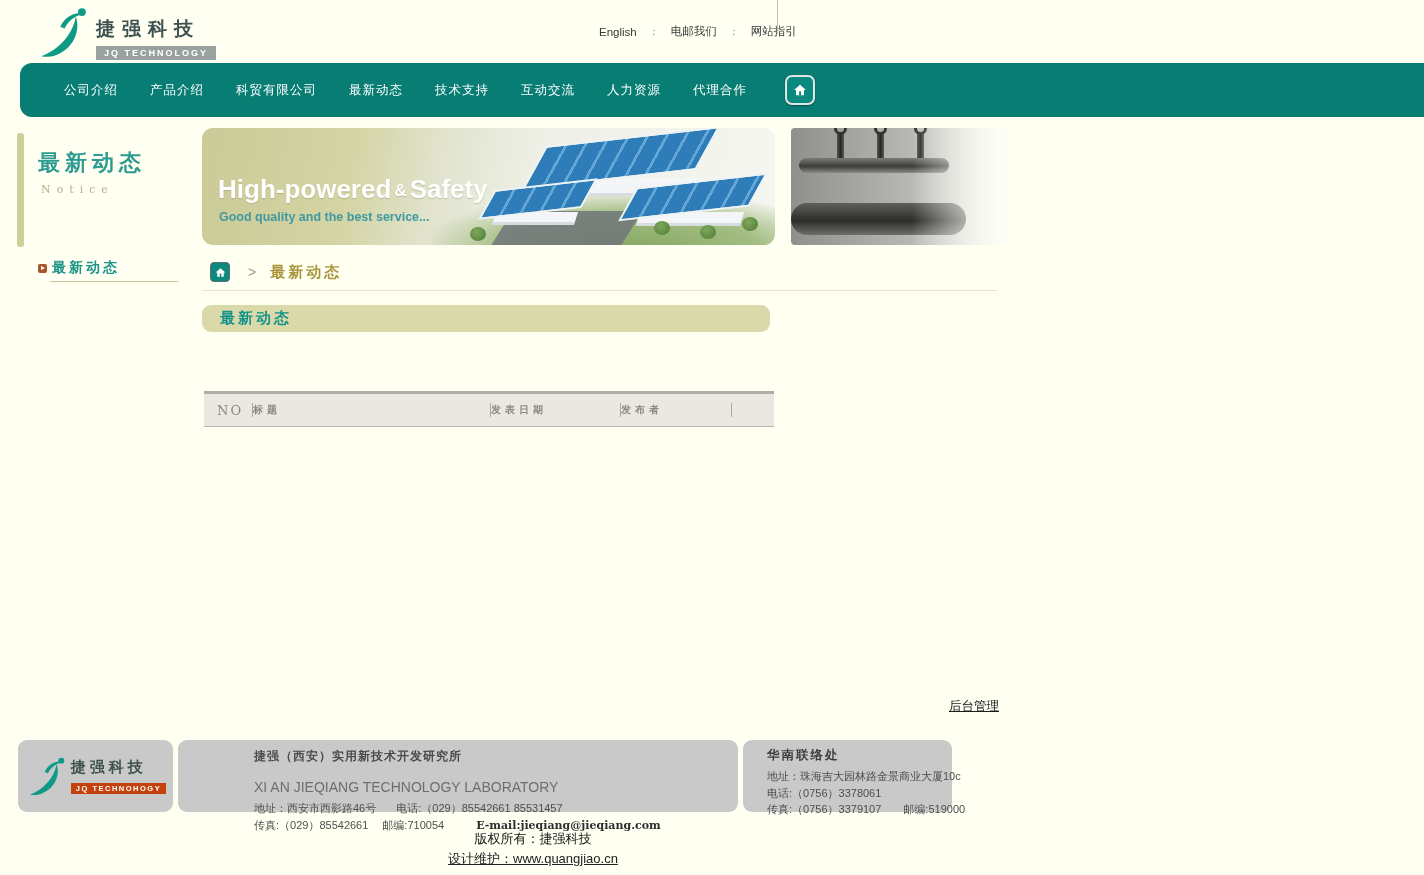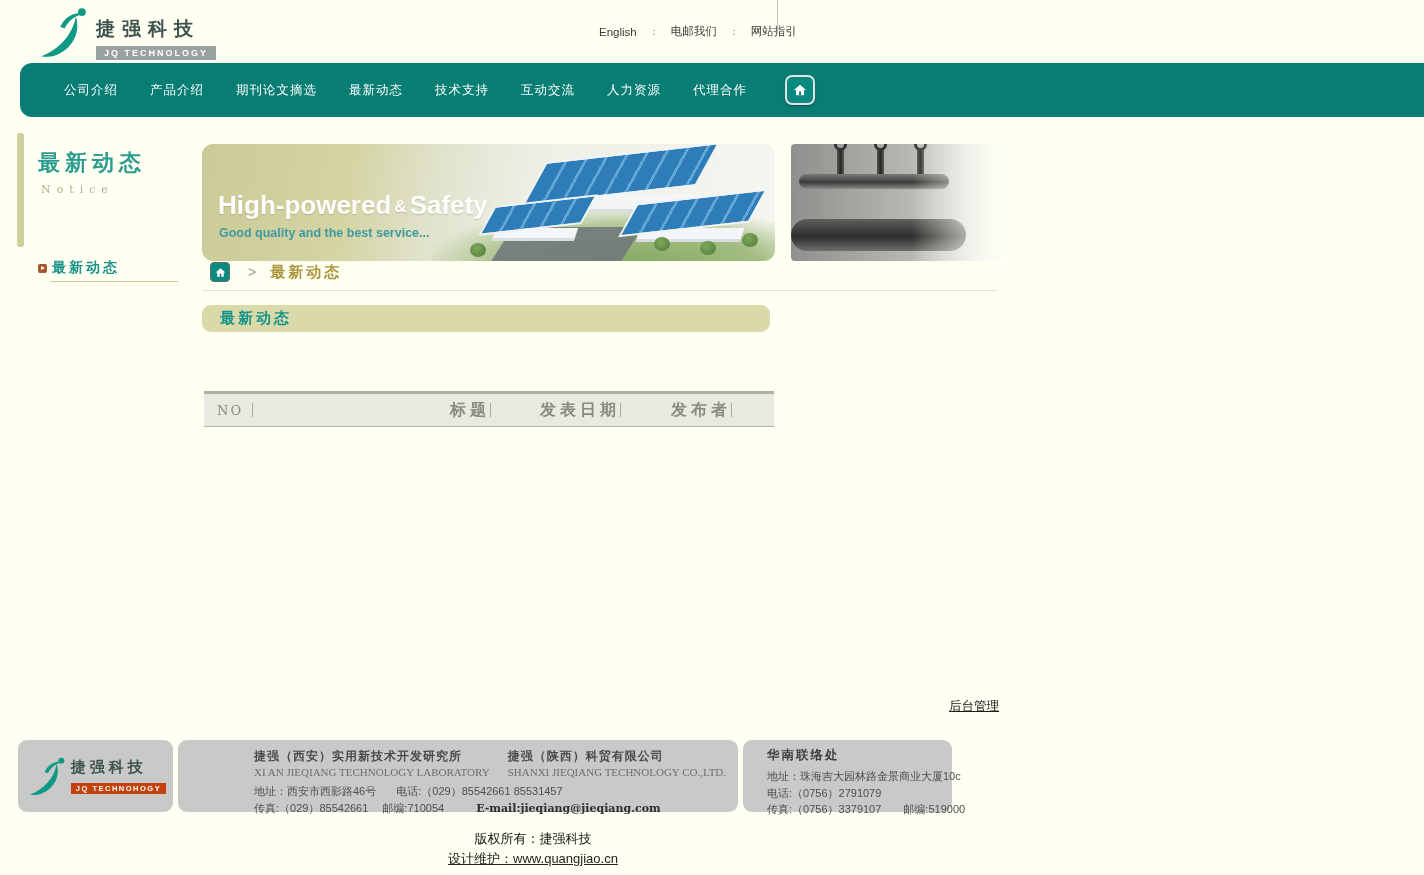--- a/index.html
+++ b/index.html
@@ -40,21 +40,21 @@
   .side-title{position:absolute;left:38px;top:148px;font-size:22px;font-weight:bold;color:#2d9c90;letter-spacing:5px;}
   .side-sub{position:absolute;left:41px;top:183px;font-family:"DejaVu Serif",serif;font-size:11px;color:#b2b290;letter-spacing:6px;}
   .side-link-row{position:absolute;left:38px;top:259px;width:140px;cursor:pointer;}
   .side-link-inner{display:flex;align-items:center;}
   .side-bullet{width:9px;height:9px;background:#a8552a;border-radius:2px;margin-right:5px;position:relative;flex:0 0 auto;}
   .side-bullet::after{content:"";position:absolute;left:3px;top:2px;border-left:4px solid #fff;border-top:2.5px solid transparent;border-bottom:2.5px solid transparent;}
   .side-link-label{font-size:14px;font-weight:bold;color:#1d948a;letter-spacing:3px;}
   .side-link-underline{margin-top:4px;margin-left:12px;height:1px;background:#c9c99a;width:128px;}
 
   
-  .banner{position:absolute;left:202px;top:144px;display:flex;gap:16px;}
+  .banner{position:absolute;left:202px;top:128px;display:flex;gap:16px;}
   .banner-left{
     position:relative;width:573px;height:117px;border-radius:11px;overflow:hidden;
     background:linear-gradient(100deg,#cbcb99 0%,#d4d4a4 26%,#e2e4d0 42%,#eef0e6 58%,#f5f6f0 100%);
   }
   .b-ground{position:absolute;left:230px;right:-20px;bottom:-18px;height:70px;
     background:radial-gradient(ellipse at 55% 80%,#86a863 0%,#a3bd82 45%,rgba(163,189,130,0) 75%);}
   .b-road{position:absolute;left:300px;bottom:0;width:130px;height:34px;background:#70757a;transform:skewX(-32deg);opacity:.85;}
   .roof{position:absolute;border:2px solid #eef3f6;transform:skewX(-34deg) rotate(-7deg);
     background:repeating-linear-gradient(90deg,#2e7cb8 0 16px,#63a8d6 16px 19px);}
   .roof1{left:338px;top:8px;width:158px;height:40px;}
@@ -94,42 +94,42 @@
   .section-bar{position:absolute;left:202px;top:305px;width:568px;height:27px;background:#d9d9aa;border-radius:9px;display:flex;align-items:center;}
   .section-title{margin-left:18px;color:#13938a;font-weight:bold;font-size:15px;letter-spacing:3px;}
 
   
   .news-table{position:absolute;left:204px;top:391px;width:570px;}
   .news-thead{
     display:flex;align-items:center;height:36px;background:#e9e9e1;
     border-top:3px solid #aeaea6;border-bottom:1px solid #b4b4ac;box-sizing:border-box;
     font-family:"DejaVu Serif",serif;color:#8a8a80;
   }
-  .th{text-align:right;font-weight:bold;font-size:16px;letter-spacing:4px;}
+  .th{text-align:left;font-weight:bold;font-size:10px;letter-spacing:4px;}
   .th-no{width:48px;text-align:left;padding-left:13px;box-sizing:border-box;font-size:13px;letter-spacing:2px;font-weight:normal;}
   .th-title{width:237px;}
   .th-date{width:129px;}
   .th-author{width:110px;}
   .th-sep{width:1px;height:14px;background:#a9a9a0;}
 
   
   .admin-link{position:absolute;left:949px;top:698px;font-size:12.5px;color:#1c1c1c;text-decoration:underline;cursor:pointer;}
 
   
   .footer{position:absolute;left:18px;top:740px;display:flex;gap:5px;}
   .fbox{background:#c9c9c9;height:72px;border-radius:9px;box-sizing:border-box;}
   .fbox-logo{width:155px;display:flex;align-items:center;justify-content:center;}
   .fbox-logo svg{width:42px;height:40px;}
   .f-logo-text{margin-left:4px;}
   .f-logo-cn{font-family:"DejaVu Serif",serif;font-weight:bold;font-size:15px;color:#3d524e;letter-spacing:4px;}
   .f-logo-en{display:inline-block;margin-top:2px;background:#c2410c;color:#fff;font-size:7.5px;font-weight:bold;letter-spacing:1.5px;padding:1px 5px;}
   .fbox-main{width:560px;padding:8px 0 0 76px;font-size:11px;color:#4e4e4e;}
   .f-orgs{display:flex;gap:18px;}
   .f-org-cn{font-weight:bold;font-size:12px;color:#4a4a4a;letter-spacing:1px;}
-  .f-org-en{font-family:Liberation Serif, serif;font-size:11px;color:#6e6e6e;margin-top:1px;}
+  .f-org-en{font-family:Liberation Sans, sans-serif;font-size:14px;color:#6e6e6e;margin-top:14px;}
   .f-line{margin-top:6px;display:flex;gap:20px;white-space:nowrap;}
   .f-line2{margin-top:2px;display:flex;gap:14px;white-space:nowrap;align-items:baseline;}
   .f-email{font-family:"DejaVu Serif",serif;font-weight:bold;color:#2e2e2e;font-size:11px;margin-left:18px;}
   .fbox-south{width:209px;padding:7px 0 0 24px;font-size:11px;color:#4e4e4e;}
   .f-south-title{font-weight:bold;font-size:12.5px;color:#3e3e3e;letter-spacing:2px;margin-bottom:5px;}
   .f-south-line{margin-top:1.5px;white-space:nowrap;}
   .f-south-last{display:flex;gap:22px;}
 
   
   .copyright{position:absolute;left:0;top:830px;width:1020px;text-align:center;margin-left:23px;}
@@ -158,21 +158,21 @@
     <span class="sep">：</span>
     <span class="lnk">电邮我们</span>
     <span class="sep">：</span>
     <span class="lnk">网站指引</span>
   </div>
   <div class="top-vline"></div>
 
   <div class="navbar">
     <div class="nav-item">公司介绍</div>
     <div class="nav-item">产品介绍</div>
-    <div class="nav-item">期刊论文摘选</div>
+    <div class="nav-item">科贸有限公司</div>
     <div class="nav-item">最新动态</div>
     <div class="nav-item">技术支持</div>
     <div class="nav-item">互动交流</div>
     <div class="nav-item">人力资源</div>
     <div class="nav-item">代理合作</div>
     <div class="nav-home">
       <svg viewBox="0 0 24 24">
         <path d="M12 4 L21 12 H18 V20 H6 V12 H3 Z" fill="#ffffff"></path>
         <rect x="10.6" y="14" width="3" height="6" fill="#0a8a7f"></rect>
       </svg>
@@ -265,39 +265,35 @@
         <div class="f-logo-cn">捷强科技</div>
         <div class="f-logo-en">JQ TECHNOHOGY</div>
       </div>
     </div>
     <div class="fbox fbox-main">
       <div class="f-orgs">
         <div>
           <div class="f-org-cn">捷强（西安）实用新技术开发研究所</div>
           <div class="f-org-en">XI AN JIEQIANG TECHNOLOGY LABORATORY</div>
         </div>
-        <div>
-          <div class="f-org-cn">捷强（陕西）科贸有限公司</div>
-          <div class="f-org-en">SHANXI JIEQIANG TECHNOLOGY CO.,LTD.</div>
-        </div>
       </div>
       <div class="f-line">
         <span>地址：西安市西影路46号</span>
         <span>电话:（029）85542661  85531457</span>
       </div>
       <div class="f-line2">
         <span>传真:（029）85542661</span>
         <span>邮编:710054</span>
         <span class="f-email">E-mail:jieqiang@jieqiang.com</span>
       </div>
     </div>
     <div class="fbox fbox-south">
       <div class="f-south-title">华南联络处</div>
       <div class="f-south-line">地址：珠海吉大园林路金景商业大厦10c</div>
-      <div class="f-south-line">电话:（0756）2791079</div>
+      <div class="f-south-line">电话:（0756）3378061</div>
       <div class="f-south-line f-south-last">
         <span>传真:（0756）3379107</span>
         <span>邮编:519000</span>
       </div>
     </div>
   </div>
 
   <div class="copyright">
     <div class="copy1">版权所有：捷强科技</div>
     <div class="copy2">设计维护：www.quangjiao.cn</div>

